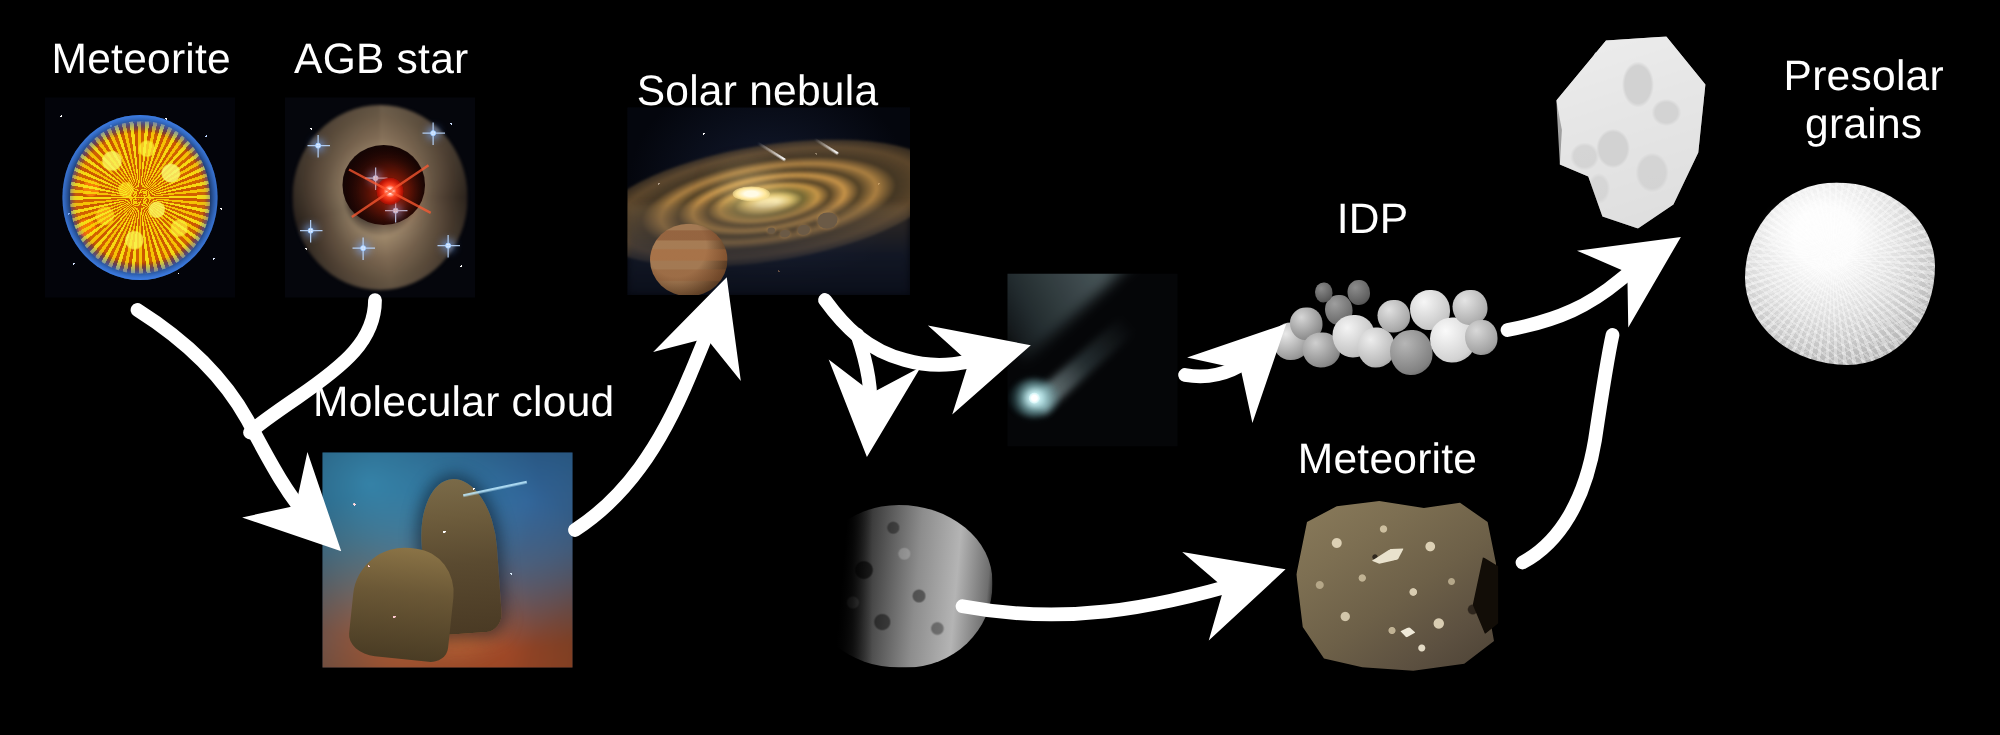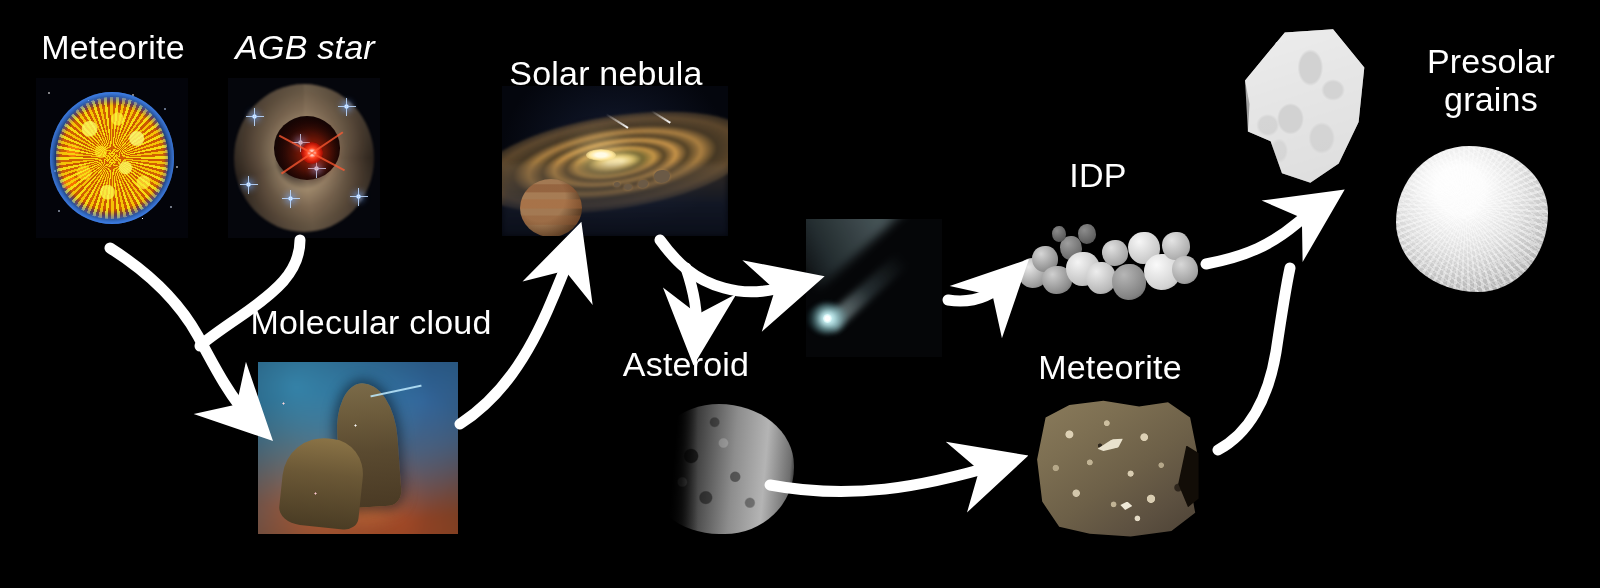--- a/index.html
+++ b/index.html
@@ -243,24 +243,23 @@
     background:radial-gradient(ellipse at 40% 40%,rgba(255,255,255,.6),transparent 68%);filter:blur(3px);}
 
   #arrows{position:absolute;inset:0;width:1600px;height:588px;pointer-events:none;}
 </style>
 </head>
 <body>
 
 <div id="stage">
 
   <div class="label" style="left:0px;top:30px;width:226px;">Meteorite</div>
-  <div class="label" style="left:192px;top:30px;width:226px;font-style:italic;">AGB star</div>
+  <div class="label" style="left:192px;top:30px;width:226px;">AGB star</div>
   <div class="label" style="left:488px;top:56px;width:236px;">Solar nebula</div>
   <div class="label" style="left:222px;top:305px;width:298px;">Molecular cloud</div>
-  <div class="label" style="left:600px;top:347px;width:172px;">Asteroid</div>
   <div class="label" style="left:1000px;top:350px;width:220px;">Meteorite</div>
   <div class="label" style="left:1032px;top:158px;width:132px;">IDP</div>
   <div class="label" style="left:1382px;top:82px;width:218px;">grains</div>
   <div class="label" style="left:1382px;top:44px;width:218px;">Presolar</div>
 
   <div class="node sn" style="left:36px;top:78px;width:152px;height:160px;">
     <div class="stars"></div>
     <div class="ejecta"></div>
     <div class="shell"></div>
     <div class="rim"></div>

